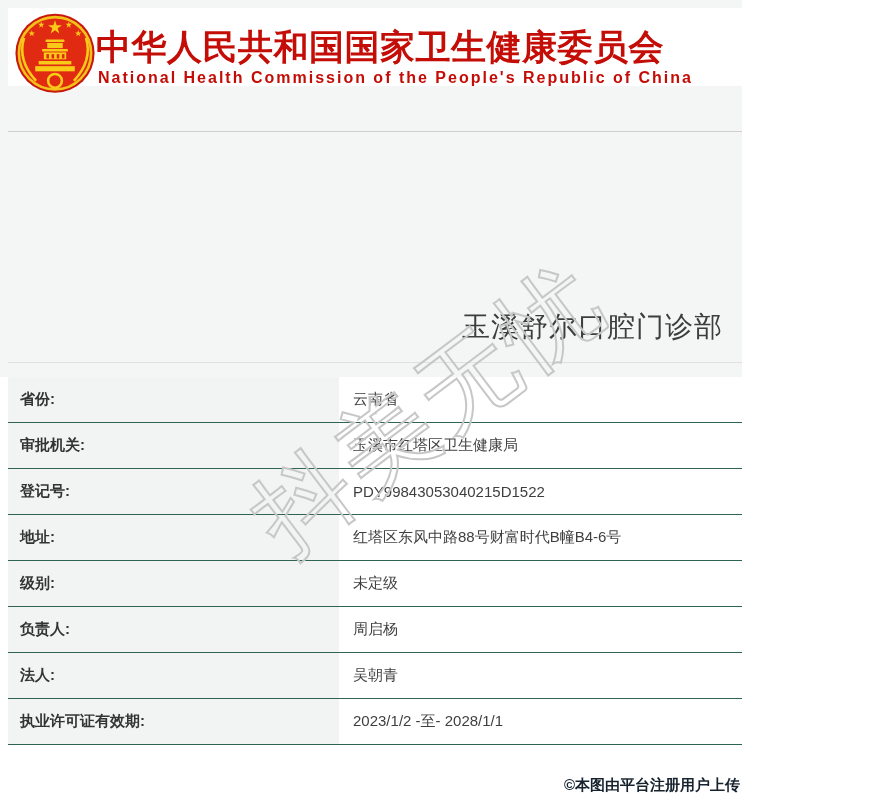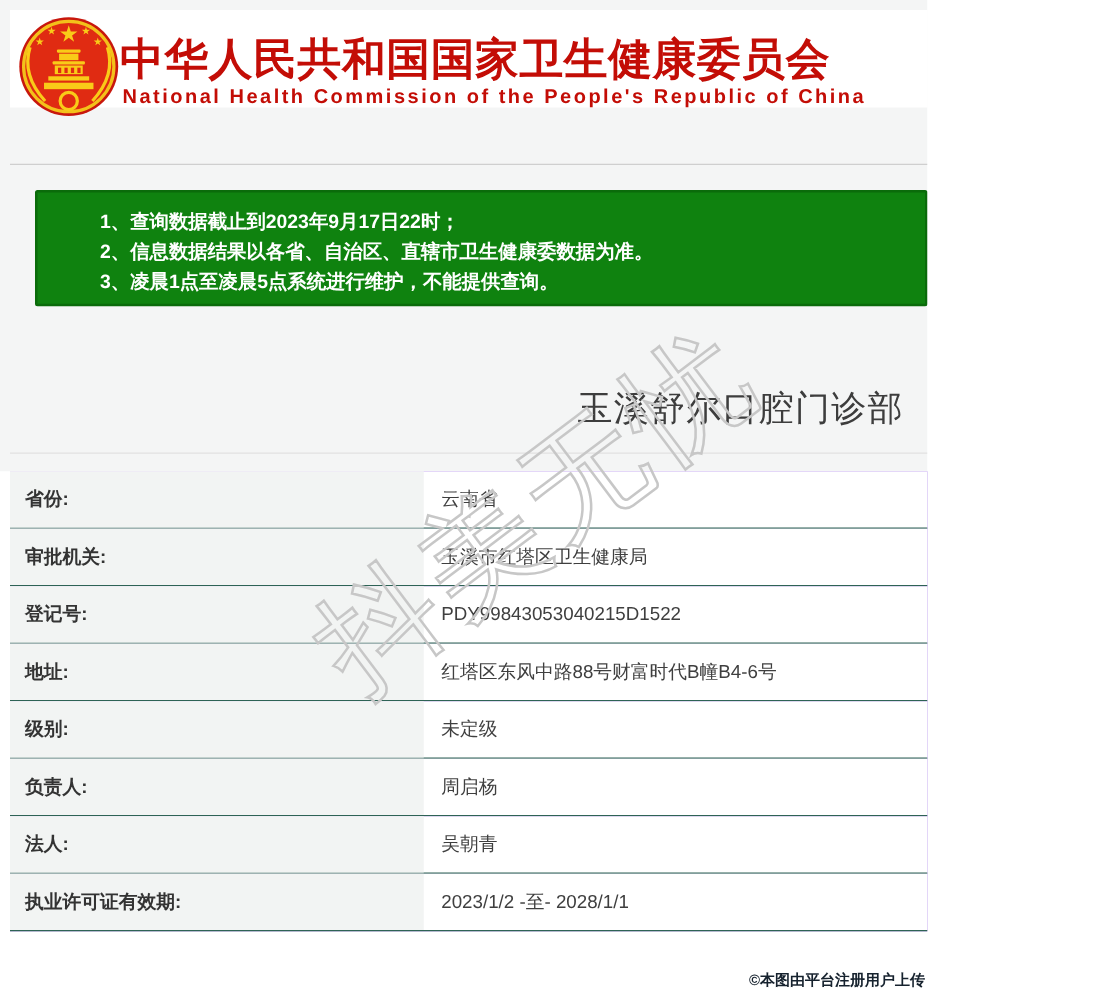--- a/index.html
+++ b/index.html
@@ -56,21 +56,21 @@
     white-space:nowrap;
     margin-top:36px;
   }
   .title-divider{
     position:absolute;left:8px;right:0;top:362px;height:1px;
     background:#e1e1e1;
   }
   
   .info-table{
     position:absolute;left:8px;right:0;top:377px;
-    background:#6d28d9;
+    background:#eab308;
   }
   .row{
     display:flex;align-items:stretch;
     height:46px;box-sizing:border-box;
     border-bottom:1.5px solid var(--divider-teal,#2e6355);
     background:#ffffff;
   }
   .cell-label{
     width:331px;box-sizing:border-box;
     background:#f2f4f3;
@@ -91,21 +91,21 @@
     transform:rotate(-37deg);
     font-size:96px;letter-spacing:6px;white-space:nowrap;
     color:transparent;
     -webkit-text-stroke:2px #c7c7c7;
     pointer-events:none;
     z-index:4;
   }
   
   .copyright{
     position:absolute;right:2px;top:776px;
-    font-size:12px;font-weight:bold;
+    font-size:15px;font-weight:bold;
     color:var(--copyright-color,#16222e);
     text-shadow:-1px -1px 0 #fff,1px -1px 0 #fff,-1px 1px 0 #fff,1px 1px 0 #fff;
     z-index:5;white-space:nowrap;
   }
 </style>
 </head>
 <body>
 
 <div class="page">
   <div class="top-bg"></div>
@@ -139,25 +139,20 @@
         <rect x="58" y="49" width="3" height="5"></rect>
       </g>
       <circle cx="50" cy="80" r="8" fill="none" stroke="#f9cb18" stroke-width="3"></circle>
     </svg>
     <div class="title-cn">中华人民共和国国家卫生健康委员会</div>
     <div class="title-en">National Health Commission of the People's Republic of China</div>
   </div>
 
   <div class="top-divider"></div>
 
-  <div class="notice">
-    <div class="notice-line">1、查询数据截止到2023年9月17日22时；</div>
-    <div class="notice-line">2、信息数据结果以各省、自治区、直辖市卫生健康委数据为准。</div>
-    <div class="notice-line">3、凌晨1点至凌晨5点系统进行维护，不能提供查询。</div>
-  </div>
 
   <div class="org-title">玉溪舒尔口腔门诊部</div>
   <div class="title-divider"></div>
 
   <div class="info-table">
     <div class="row">
       <div class="cell-label">省份:</div>
       <div class="cell-value">云南省</div>
     </div>
     <div class="row">

